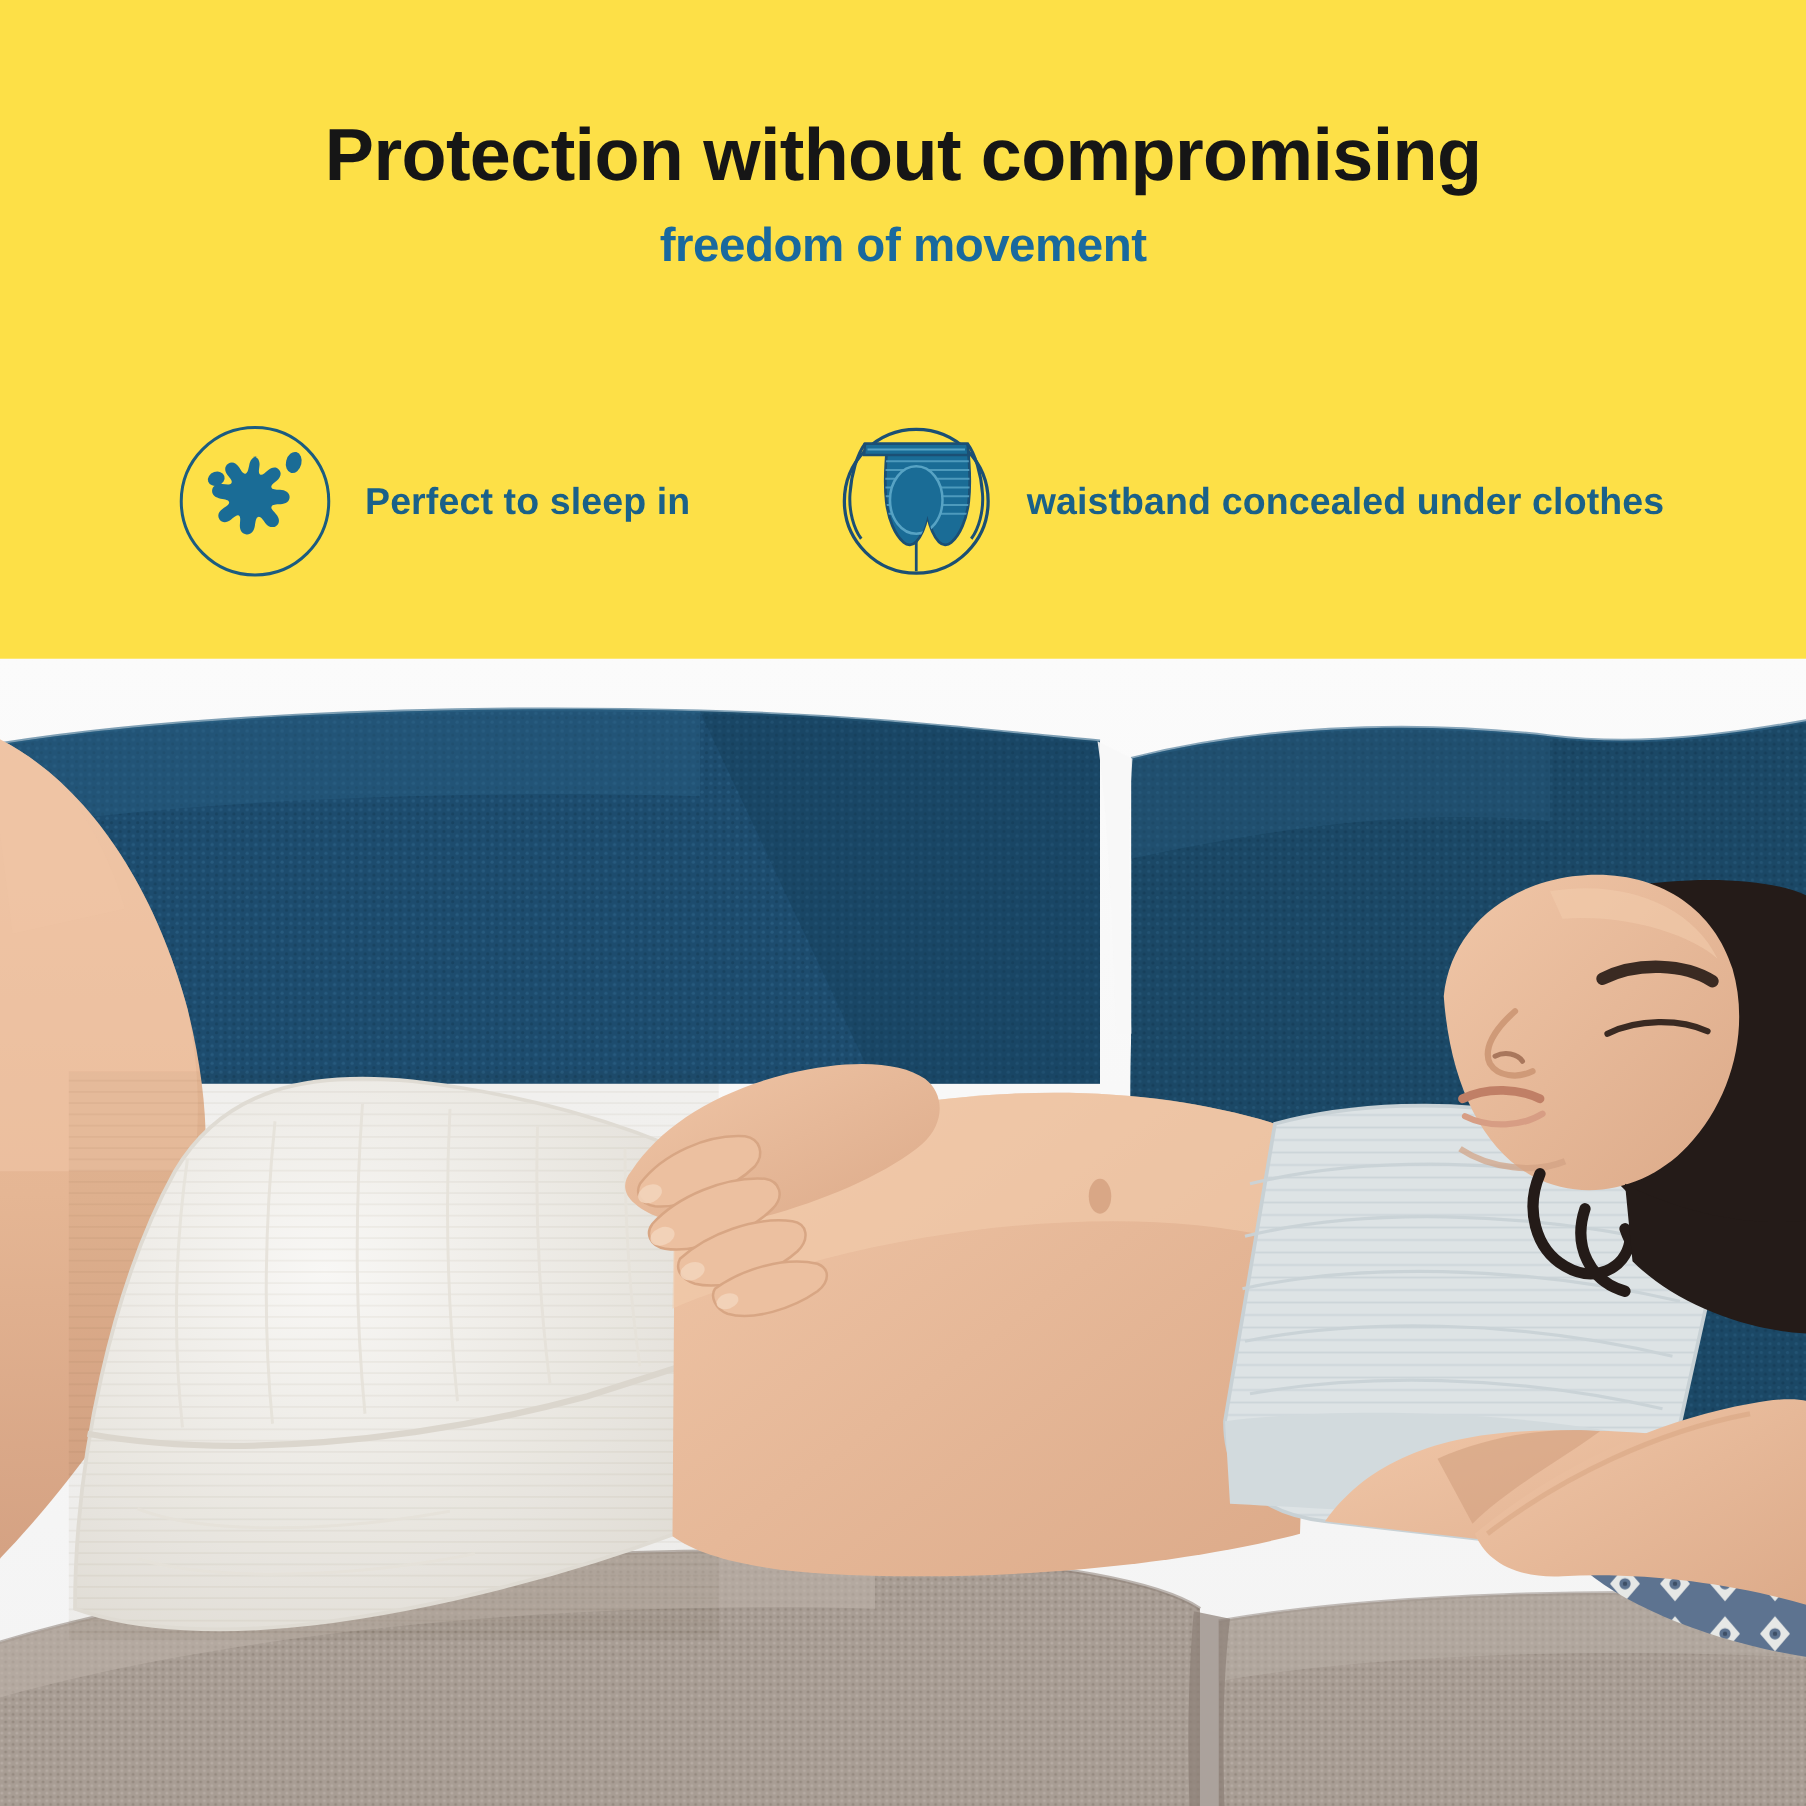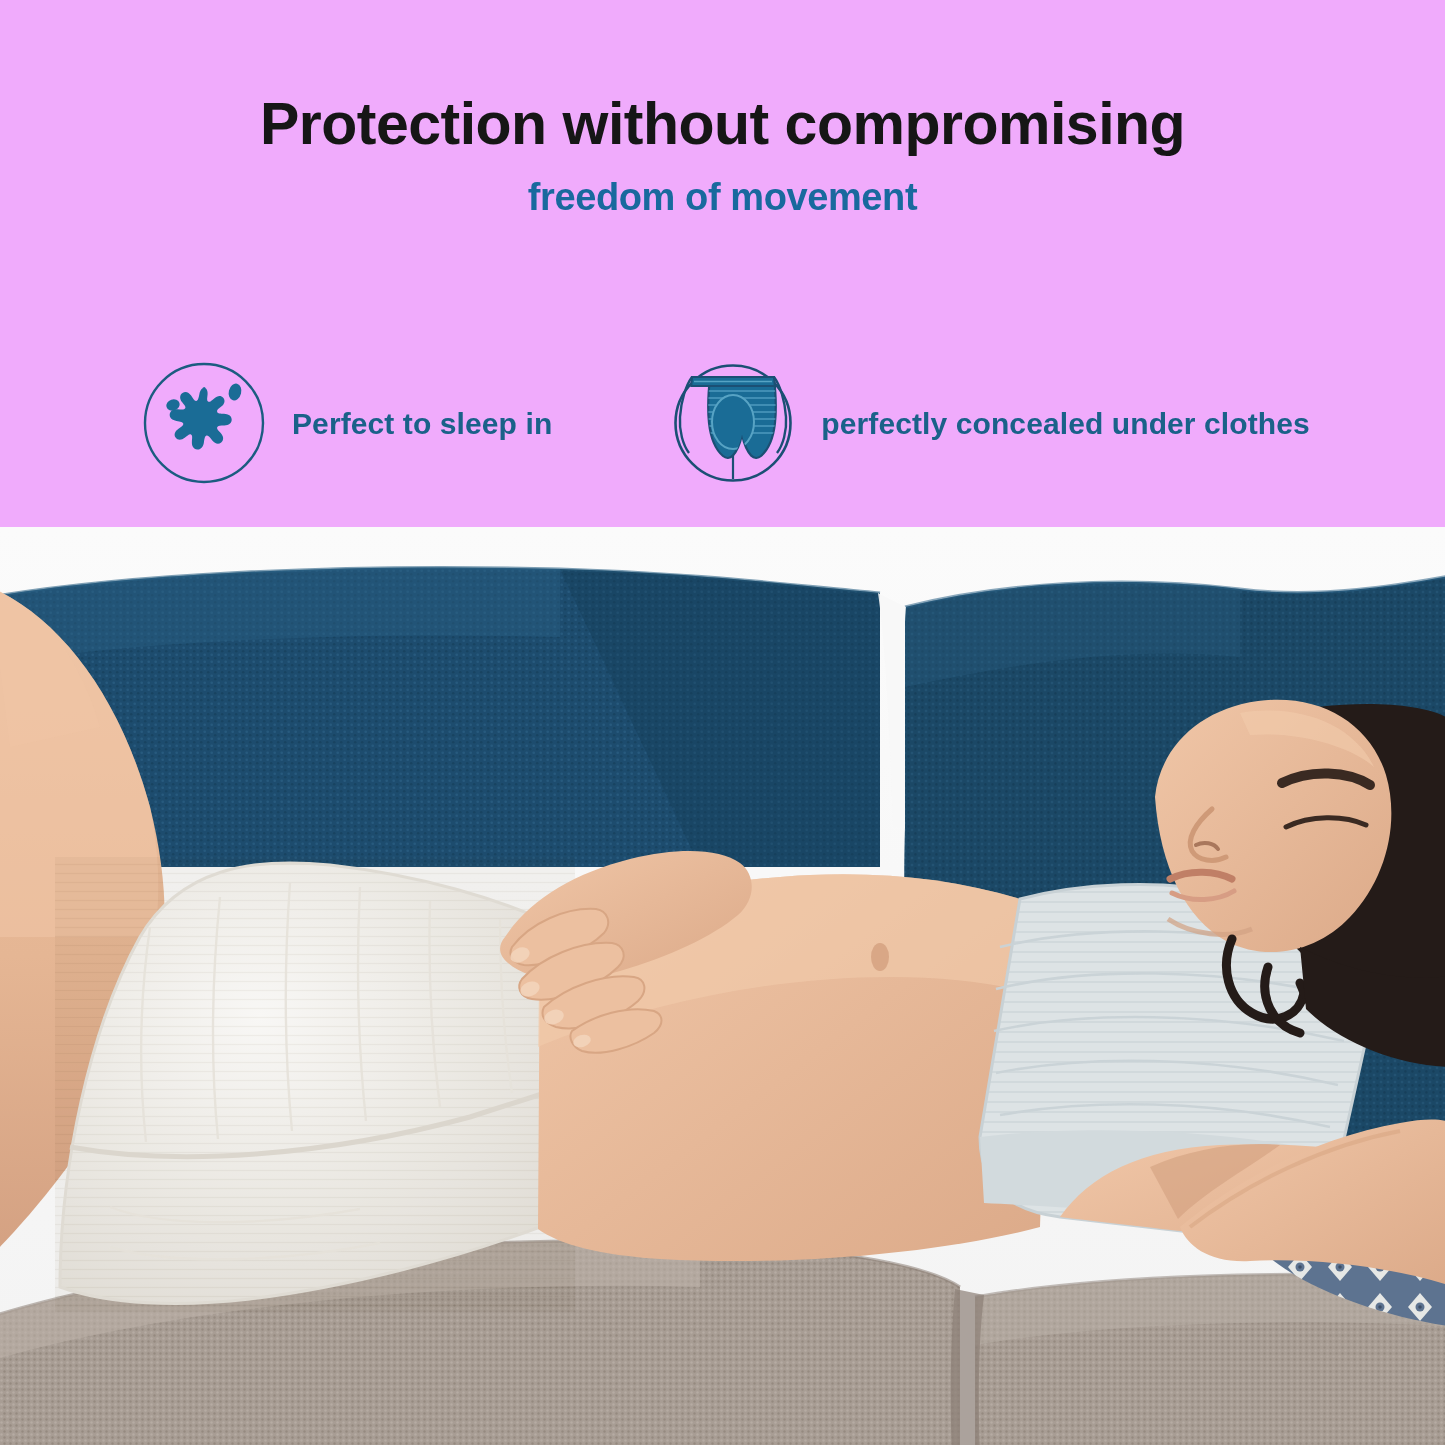--- a/index.html
+++ b/index.html
@@ -5,21 +5,21 @@
   * { margin:0; padding:0; box-sizing:border-box; }
   html, body {
     width:1445px; height:1445px;
     background:#ffffff;
     font-family:"Liberation Sans", sans-serif;
     overflow:hidden;
   }
   #poster {
     position:relative;
     width:1445px; height:1445px;
-    background:#f0abfc;
+    background:#fde047;
     overflow:hidden;
   }
 
   
   .headline-block {
     position:absolute;
     top:88px; left:0; width:1445px;
     text-align:center;
   }
   .headline-line1 {
@@ -40,21 +40,21 @@
     color:#19699e;
     font-family:"Liberation Sans", sans-serif;
   }
 
   
   .feature-row {
     position:absolute;
     top:337px; left:0;
     width:1317px; height:150px;
     display:flex;
-    align-items:flex-end;
+    align-items:flex-start;
   }
   .feature {
     display:flex;
     align-items:center;
   }
   .feature-left  { margin-left:140px; }
   .feature-right { margin-left:117px; }
 
   .icon-badge {
     width:128px; height:128px;
@@ -139,21 +139,21 @@
 
           <path d="M23 18h82l.7 9H22.3z" fill="#1a6c96" stroke="#1b4f74" stroke-width="2"></path>
           <line x1="25" y1="22.5" x2="103" y2="22.5" stroke="#57a3c4" stroke-width="1.6"></line>
 
           <path d="M23 18c-6 8 -11 24 -12 40 -1 14 3 28 9 36" fill="none" stroke="#1b4f74" stroke-width="2.4"></path>
           <path d="M105 18c6 8 11 24 12 40 1 14 -3 28 -9 36" fill="none" stroke="#1b4f74" stroke-width="2.4"></path>
           <line x1="64" y1="96" x2="64" y2="120" stroke="#1b4f74" stroke-width="2.2"></line>
         </svg>
       </div>
       <div class="feature-text">
-        <span>perfectly concealed under clothes</span>
+        <span>waistband concealed under clothes</span>
       </div>
     </div>
 
   </div>
 
   <div class="photo">
     <svg class="photo-svg" viewBox="0 0 1445 918" xmlns="http://www.w3.org/2000/svg" preserveAspectRatio="none">
       <defs>
 
         <pattern id="weave" width="7" height="7" patternUnits="userSpaceOnUse">

